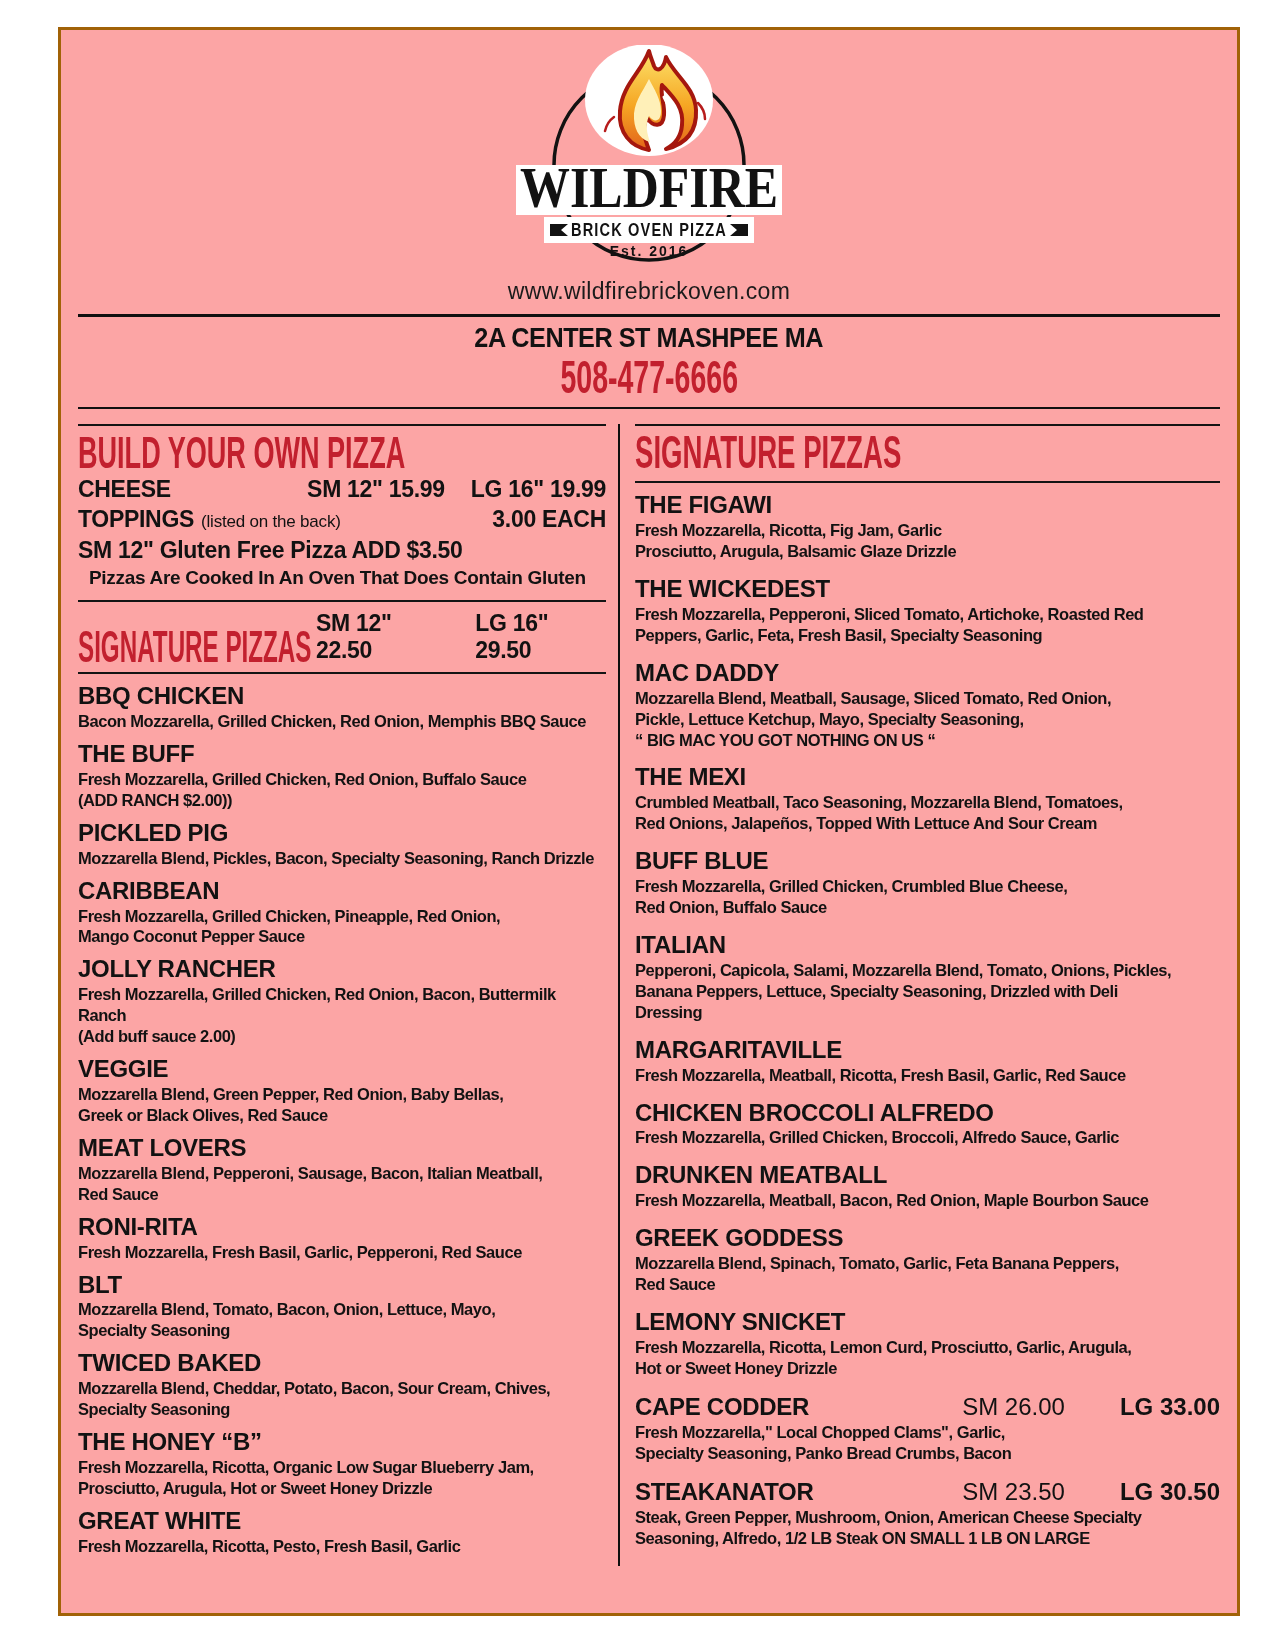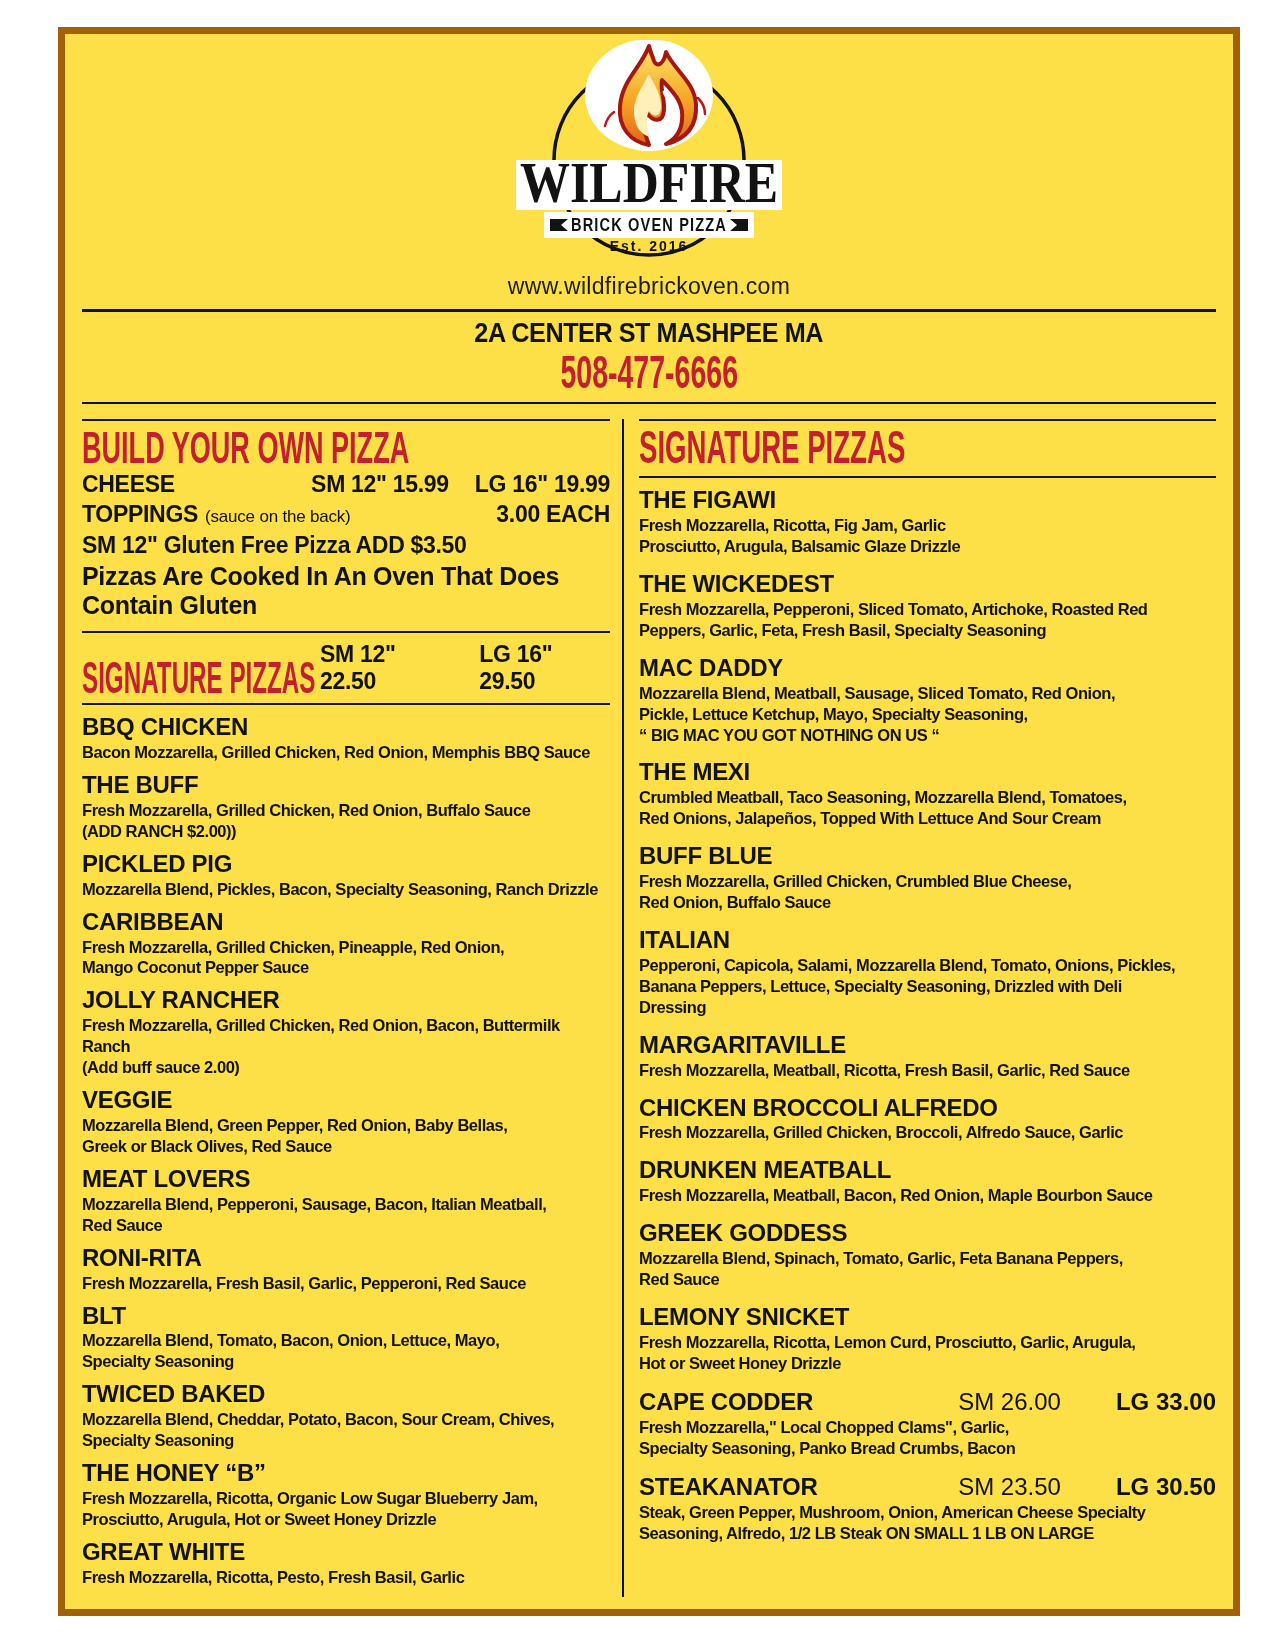--- a/index.html
+++ b/index.html
@@ -4,21 +4,21 @@
 <style>
   :root{ --red:#C2202E; --ink:#121212; }
   *{ box-sizing:border-box; margin:0; padding:0; }
   body{
     width:1275px; height:1650px; background:#ffffff; position:relative;
     font-family:"Liberation Sans", sans-serif; color:var(--ink);
     -webkit-font-smoothing:antialiased;
   }
   .sheet{
     position:absolute; left:58px; top:27px; width:1182px; height:1589px;
-    border:7px solid #a16207; padding:0 17px; overflow:hidden; background:#fde047;
+    border:3px solid #a16207; padding:9px 17px; overflow:hidden; background:#fca5a5;
   }
   
   .brand-header{ text-align:center; padding-top:6px; }
   .logo-svg{ width:270px; height:235px; }
   .website{ font-size:23px; font-weight:400; color:#1b1b1b; letter-spacing:.3px; margin-top:-6px; }
   .hrule{ height:2.5px; background:#101010; }
   .hrule.r1{ margin-top:9px; }
   .contact{ text-align:center; padding:5px 0 7px; }
   .address{ display:inline-block; font-size:28px; font-weight:700; letter-spacing:-.5px;
             transform:scaleX(.9); transform-origin:center; line-height:1.15; }
@@ -39,21 +39,21 @@
   .sigl-wrap{ width:238px; } .sigl-wrap>span{ font-size:44px; transform:scaleX(.55); }
   .sigr-wrap{ width:262px; height:46px; } .sigr-wrap>span{ font-size:46px; transform:scaleX(.60); }
   .title-row{ margin:7px 0 3px; }
   
   .byo-row{ display:flex; align-items:baseline; font-size:23px; font-weight:700; margin-top:3px; letter-spacing:-.3px; }
   .byo-note{ font-size:17px; font-weight:400; margin-left:7px; letter-spacing:-.2px; }
   .byo-prices{ margin-left:auto; display:flex; }
   .p-lg{ margin-left:26px; }
   .single-price{ margin-left:auto; }
   .gluten-line{ font-size:23px; font-weight:700; margin-top:4px; letter-spacing:-.3px; }
-  .gluten-note{ font-size:25px; font-weight:700; letter-spacing:-.3px; margin:3px 0 11px; }
+  .gluten-note{ font-size:19px; font-weight:700; letter-spacing:-.3px; margin:3px 11px 11px; }
   
   .sig-head-row{ display:flex; align-items:flex-end; margin:8px 0 5px; }
   .sig-prices{ margin-left:auto; display:flex; font-size:23px; font-weight:700; letter-spacing:-.3px; padding-bottom:3px; }
   .rtitle-row{ padding:5px 0 4px; }
   
   .items{ margin-top:9px; }
   .menu-item{ margin-bottom:9px; }
   .col-right .menu-item{ margin-bottom:14px; }
   .name-row{ display:flex; align-items:baseline; }
   .item-name{ font-size:24px; font-weight:700; letter-spacing:-.3px; line-height:1.12; }
@@ -121,21 +121,21 @@
       <div class="byo-row">
         <span>CHEESE</span>
         <span class="byo-prices">
           <span class="p-sm">SM 12" 15.99</span>
           <span class="p-lg">LG 16" 19.99</span>
         </span>
       </div>
 
       <div class="byo-row">
         <span>TOPPINGS</span>
-        <span class="byo-note">(sauce on the back)</span>
+        <span class="byo-note">(listed on the back)</span>
         <span class="single-price">3.00 EACH</span>
       </div>
 
       <div class="gluten-line">SM 12" Gluten Free Pizza ADD $3.50</div>
       <div class="gluten-note">Pizzas Are Cooked In An Oven That Does Contain Gluten</div>
 
       <div class="crule"></div>
 
       <div class="sig-head-row">
         <span class="cwrap sigl-wrap">

